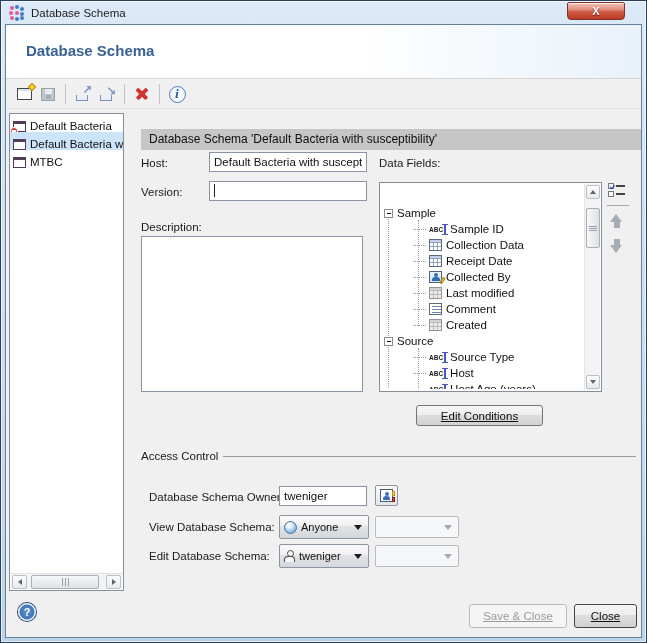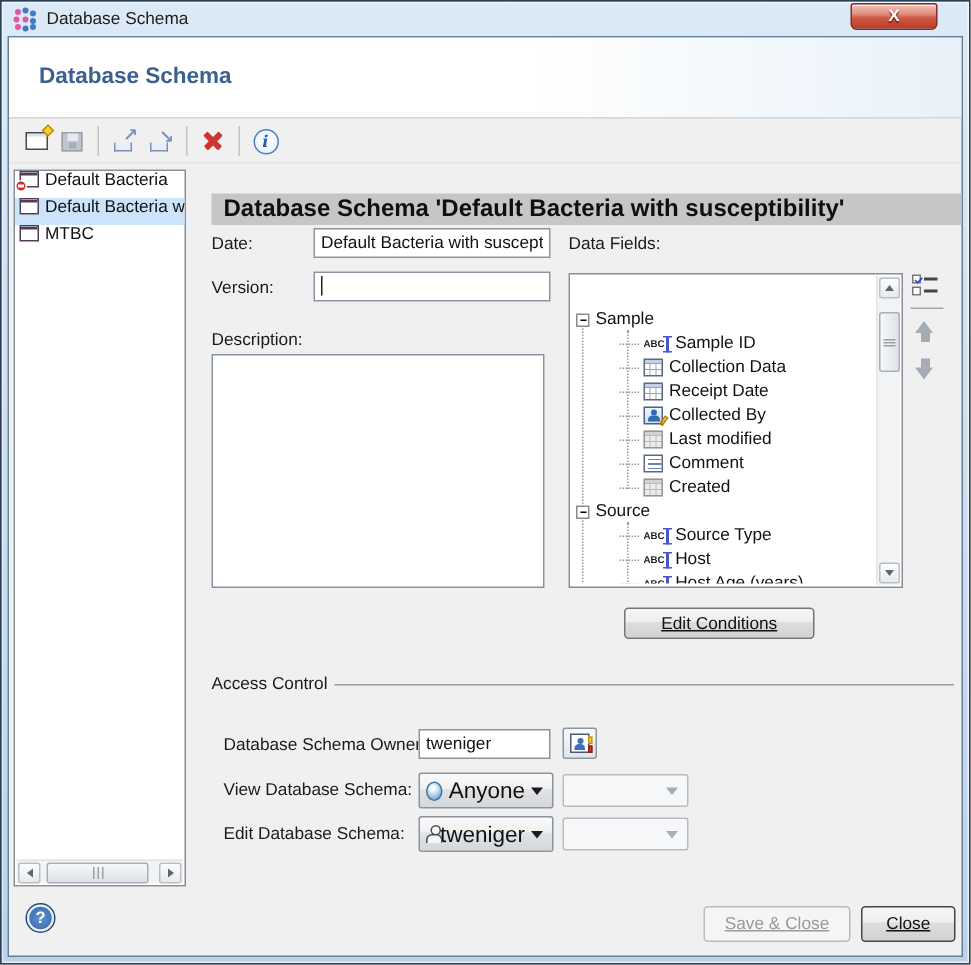--- a/index.html
+++ b/index.html
@@ -38,21 +38,21 @@
   .ic-export span{right:0;top:-2px;}
   .ic-import span{right:0;top:-1px;}
   .ic-x{width:14px;height:14px;position:relative;}
   .ic-x:before,.ic-x:after{content:"";position:absolute;left:0;top:5px;width:14px;height:3.5px;background:#ce3530;border-radius:1px;}
   .ic-x:before{transform:rotate(45deg);} .ic-x:after{transform:rotate(-45deg);}
   .ic-info{width:17px;height:17px;border-radius:50%;border:1px solid #4d7dbf;background:radial-gradient(#ffffff,#e6effa);
      display:flex;align-items:center;justify-content:center;}
   .ic-info span{font-family:"DejaVu Serif",serif;font-style:italic;font-weight:bold;color:#2d5fa8;font-size:11px;line-height:1;}
   
   .sidelist{position:absolute;left:3px;top:88px;width:115px;height:478px;background:#fff;border:1px solid #888e98;}
-  .list-item{height:18px;display:flex;align-items:flex-start;gap:4px;padding-left:3px;font-size:11.5px;color:#111;
+  .list-item{height:18px;display:flex;align-items:flex-end;gap:4px;padding-left:3px;font-size:11.5px;color:#111;
      white-space:nowrap;overflow:hidden;}
   .list-item.selected{background:#cbe4fa;}
   .win-ico{flex:0 0 13px;width:13px;height:11px;border:1px solid #523c58;background:#fff;box-shadow:inset 0 2px 0 #523c58;position:relative;}
   .win-ico .badge{position:absolute;left:-4px;bottom:-4px;width:8px;height:8px;border-radius:50%;background:#cf2f27;
      border:1px solid #fff;display:flex;align-items:center;justify-content:center;}
   .win-ico .badge:before{content:"";width:4px;height:1.5px;background:#fff;}
   .list-label{overflow:hidden;white-space:nowrap;}
   
   .hscroll{position:absolute;left:1px;right:1px;bottom:1px;height:16px;background:#f2f3f5;border-top:1px solid #e2e2e2;}
   .sb-btn{position:absolute;width:15px;height:14px;top:1px;background:linear-gradient(#fdfdfd,#e7e9eb);
@@ -60,21 +60,21 @@
   .sb-left{left:1px;} .sb-right{right:1px;}
   .tri-l{width:0;height:0;border-top:3.5px solid transparent;border-bottom:3.5px solid transparent;border-right:4px solid #5d6670;}
   .tri-r{width:0;height:0;border-top:3.5px solid transparent;border-bottom:3.5px solid transparent;border-left:4px solid #5d6670;}
   .tri-u{width:0;height:0;border-left:3.5px solid transparent;border-right:3.5px solid transparent;border-bottom:4px solid #5d6670;}
   .tri-d{width:0;height:0;border-left:3.5px solid transparent;border-right:3.5px solid transparent;border-top:4px solid #5d6670;}
   .h-thumb{position:absolute;left:20px;top:1px;width:68px;height:14px;background:linear-gradient(#f7f8f9,#dee1e5);
      border:1px solid #a9afb6;border-radius:2px;display:flex;align-items:center;justify-content:center;gap:2px;}
   .h-thumb i{width:1px;height:8px;background:#9aa1a9;}
   
   .sec-hdr{position:absolute;left:135px;top:104px;width:504px;height:21px;background:#c6c6c6;
-     font-size:16px;font-weight:bold;color:#0f0f0f;line-height:21px;padding-left:8px;}
+     font-size:12px;font-weight:normal;color:#0f0f0f;line-height:21px;padding-left:8px;}
   .lbl{position:absolute;font-size:11.5px;color:#1a1a1a;}
   .tbox{position:absolute;border:1px solid #8a94a0;background:#fff;font-size:11.5px;padding:2px 4px;color:#111;}
   input.tbox{outline:none;}
   .caret{position:absolute;width:1px;height:13px;background:#222;}
   textarea.tbox{resize:none;}
   
   .tree-wrap{position:absolute;left:373px;top:157px;width:223px;height:210px;background:#fff;border:1px solid #888e98;}
   .tree{position:absolute;left:2px;top:2px;right:18px;bottom:2px;overflow:hidden;margin-top:20px;}
   .tree-row{height:16px;display:flex;align-items:center;font-size:11.5px;color:#111;white-space:nowrap;position:relative;}
   .tree-row.group{padding-left:2px;gap:4px;}
@@ -125,21 +125,21 @@
   .barrow:after{content:"";position:absolute;left:3.5px;width:6px;height:7px;background:#a6acb4;}
   .barrow.up:before{top:0;border-bottom:8px solid #a6acb4;} .barrow.up:after{top:7px;}
   .barrow.down:before{bottom:0;border-top:8px solid #a6acb4;} .barrow.down:after{bottom:7px;}
   
   .btn{position:absolute;display:flex;align-items:center;justify-content:center;font-size:11.5px;color:#111;
      background:linear-gradient(#f6f6f6,#eeeeee 45%,#dedede 46%,#d1d1d1);border:1px solid #757575;border-radius:3px;text-decoration:underline;}
   .btn.default{border-color:#454545;}
   .btn.disabled{background:#f5f5f5;border-color:#b9bcbf;color:#9a9a9a;}
   
   .ac-line{position:absolute;border-top:1px solid #9c9c9c;}
-  .combo{position:absolute;display:flex;align-items:center;gap:4px;padding:0 6px 0 4px;font-size:15px;color:#111;
+  .combo{position:absolute;display:flex;align-items:center;gap:4px;padding:0 6px 0 4px;font-size:11px;color:#111;
      background:linear-gradient(#fafafa,#f0f0f0 45%,#e1e3e6 46%,#d4d7db);border:1px solid #8a95a0;border-radius:2px;}
   .combo .arr{margin-left:auto;width:0;height:0;border-left:4px solid transparent;border-right:4px solid transparent;border-top:5px solid #1c1c1c;}
   .combo.disabled{background:#f6f7f8;border-color:#b8bcc0;}
   .combo.disabled .arr{border-top-color:#a9adb2;}
   .ic-globe{width:13px;height:13px;border-radius:50%;border:1px solid #49759f;
      background:radial-gradient(circle at 38% 32%,#f4fafe 0 18%,#bcd7ee 45%,#7fb0dc 75%,#5e93c6);}
   .ic-person{width:11px;height:12px;position:relative;}
   .ic-person:before{content:"";position:absolute;left:2.5px;top:0;width:5px;height:5px;border:1px solid #4a4a4a;border-radius:50%;background:#f4f6f8;}
   .ic-person:after{content:"";position:absolute;left:0;bottom:0;width:9px;height:5px;border:1px solid #4a4a4a;border-bottom:none;border-radius:4px 4px 0 0;background:#f4f6f8;}
   .book-btn{position:absolute;width:23px;height:21px;background:linear-gradient(#fafafa,#e3e5e8);border:1px solid #8a95a0;border-radius:2px;
@@ -242,21 +242,21 @@
             <i></i>
           </div>
         <div class="sb-btn sb-right">
             <i class="tri-r"></i>
           </div>
       </div>
     </div>
 
     <div class="sec-hdr">Database Schema 'Default Bacteria with susceptibility'</div>
 
-    <div class="lbl" style="left:135px;top:132px;">Date:</div>
+    <div class="lbl" style="left:135px;top:132px;">Host:</div>
     <input class="tbox" style="left: 203px; top: 127px; width: 158px; height: 20px;" value="Default Bacteria with susceptibility">
 
     <div class="lbl" style="left:373px;top:132px;">Data Fields:</div>
 
     <div class="lbl" style="left:135px;top:161px;">Version:</div>
     <input class="tbox" style="left: 203px; top: 156px; width: 158px; height: 20px;" value="">
     <div class="caret" style="left:208px;top:159px;"></div>
 
     <div class="lbl" style="left:135px;top:196px;">Description:</div>
     <textarea class="tbox" style="left: 135px; top: 211px; width: 222px; height: 156px;"></textarea>

